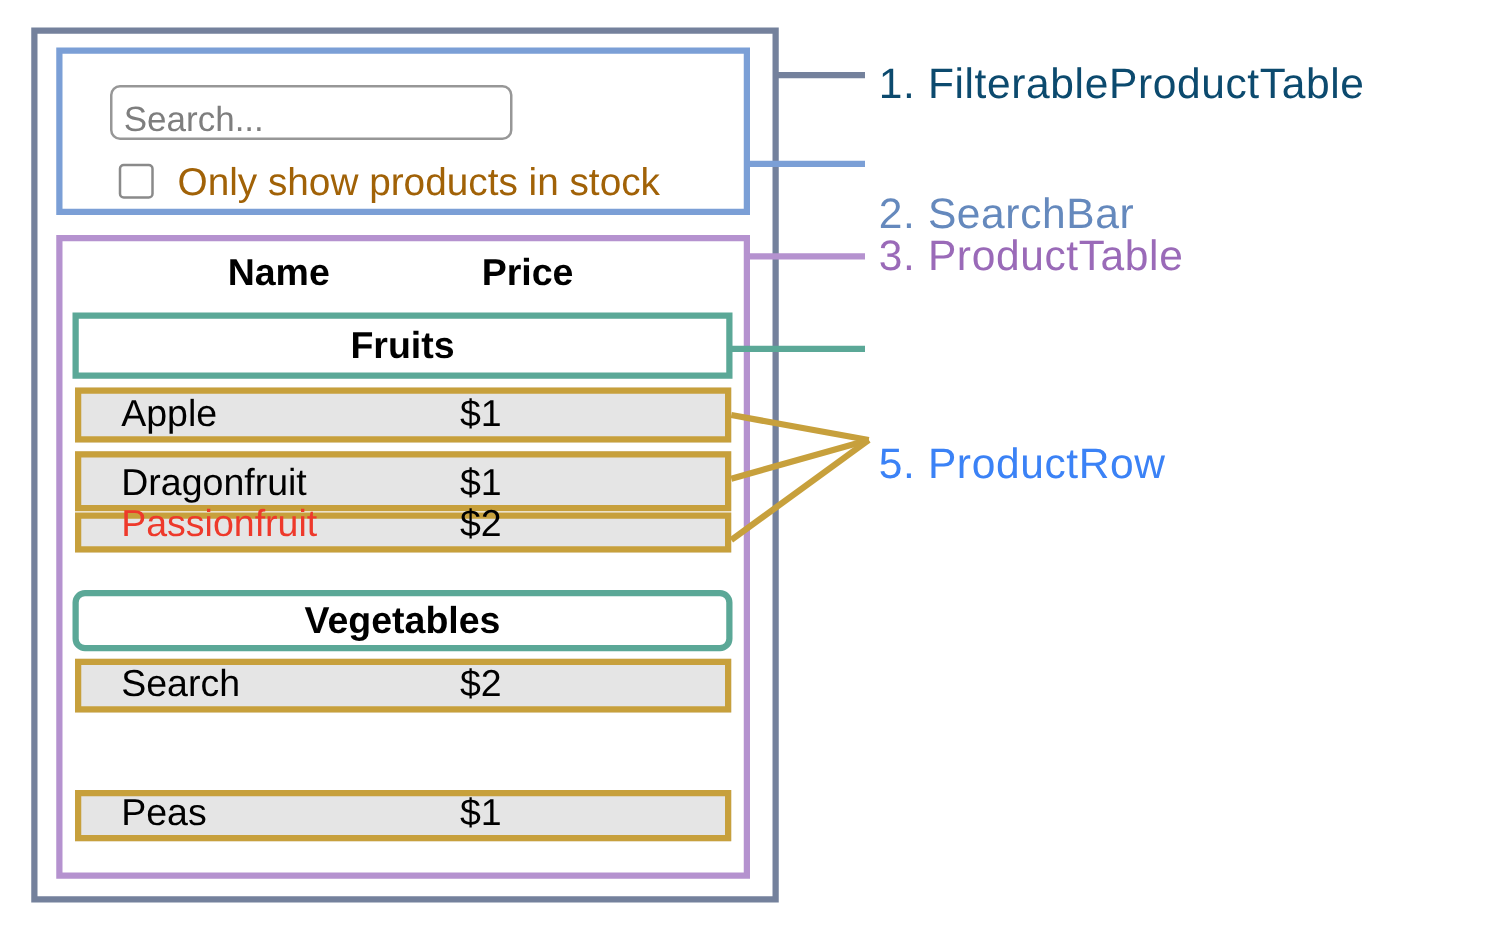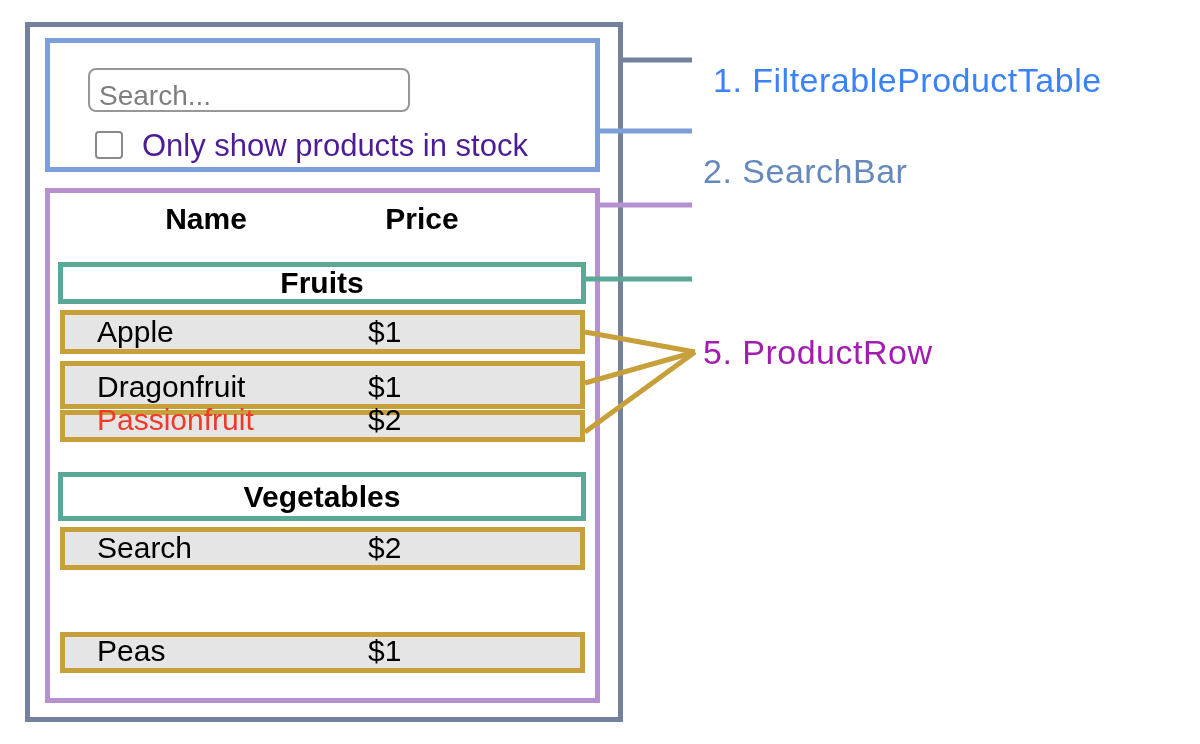--- a/index.html
+++ b/index.html
@@ -19,35 +19,35 @@
 
   
   .search-input{
     left:88px;top:68px;width:322px;height:44px;
     border:2px solid #979797;border-radius:8px;
     font-family:"Liberation Sans", sans-serif;
     font-size:28px;color:#3d3d3d;padding:12px 8px 0 9px;outline:none;background:#fff;
   }
   .search-input::placeholder{color:#7e7e7e;opacity:1;}
   .checkbox{left:95px;top:131px;width:28px;height:28px;border:2px solid #8a8a8a;border-radius:4px;background:#fff;}
-  .checkbox-label{left:142px;top:131px;font-size:31px;line-height:30px;color:#4c1d95;white-space:nowrap;}
+  .checkbox-label{left:142px;top:131px;font-size:31px;line-height:30px;color:#a16207;white-space:nowrap;}
 
   
   .hdr{top:202px;font-size:30px;font-weight:bold;color:#000;transform:translateX(-50%);white-space:nowrap;}
-  .hdr-name{left:206px;}
+  .hdr-name{left:223px;}
   .hdr-price{left:422px;}
 
   
   .category-row{
     left:58px;width:528px;border:5px solid #5ba897;background:#fff;
     display:flex;align-items:center;justify-content:center;
     font-size:30px;font-weight:bold;color:#000;
   }
-  .cat-fruits{top:262px;height:42px;text-align:right;}
-  .cat-vegetables{top:472px;height:49px;}
+  .cat-fruits{top:250px;height:53px;text-align:right;}
+  .cat-vegetables{top:472px;height:49px;border-radius:10px;}
 
   
   .product-row{
     left:60px;width:525px;border:5px solid #c7a03c;background:#e5e5e5;
     display:flex;align-items:flex-end;
     font-size:30px;color:#000;padding-left:32px;
   }
   .row-apple{top:310px;height:44px;}
   .row-dragonfruit{top:361px;height:48px;}
   .row-passionfruit{top:410px;height:32px;}
@@ -58,25 +58,25 @@
   .oos{color:#ee392b;}
 
   
   #connectors{position:absolute;left:0;top:0;width:1200px;height:744px;pointer-events:none;}
 
   
   .legend-label{
     left:703px;font-size:34px;line-height:34px;letter-spacing:0.5px;
     font-weight:500;white-space:nowrap;
   }
-  .legend-1{top:63px;color:#3b82f6;margin-left:10px;}
+  .legend-1{top:50px;color:#0c4a6e;}
   .legend-2{top:114px;color:#6589bd;margin-top:40px;}
   .legend-3{top:188px;color:#9a6ab8;}
   .legend-4{top:262px;color:#3f8172;}
-  .legend-5{top:335px;color:#a21caf;}
+  .legend-5{top:354px;color:#3b82f6;}
 </style>
 </head>
 <body>
 
 <div id="canvas">
 
   <div class="abs outer-box"></div>
 
   <div class="abs searchbar-box"></div>
   <input class="abs search-input" type="text" placeholder="Search..." style="">
@@ -122,15 +122,16 @@
     <line x1="596" y1="131" x2="692" y2="131" stroke="#7b9fd6" stroke-width="5"></line>
     <line x1="596" y1="205" x2="692" y2="205" stroke="#b592cf" stroke-width="5"></line>
     <line x1="582" y1="279" x2="692" y2="279" stroke="#5ba897" stroke-width="5"></line>
     <line x1="585" y1="332" x2="695" y2="352" stroke="#c7a03c" stroke-width="5"></line>
     <line x1="585" y1="383" x2="695" y2="352" stroke="#c7a03c" stroke-width="5"></line>
     <line x1="585" y1="432" x2="695" y2="352" stroke="#c7a03c" stroke-width="5"></line>
   </svg>
 
   <div class="abs legend-label legend-1">1. FilterableProductTable</div>
   <div class="abs legend-label legend-2">2. SearchBar</div>
+  <div class="abs legend-label legend-3">3. ProductTable</div>
   <div class="abs legend-label legend-5">5. ProductRow</div>
 
 </div>
 
 </body></html>

